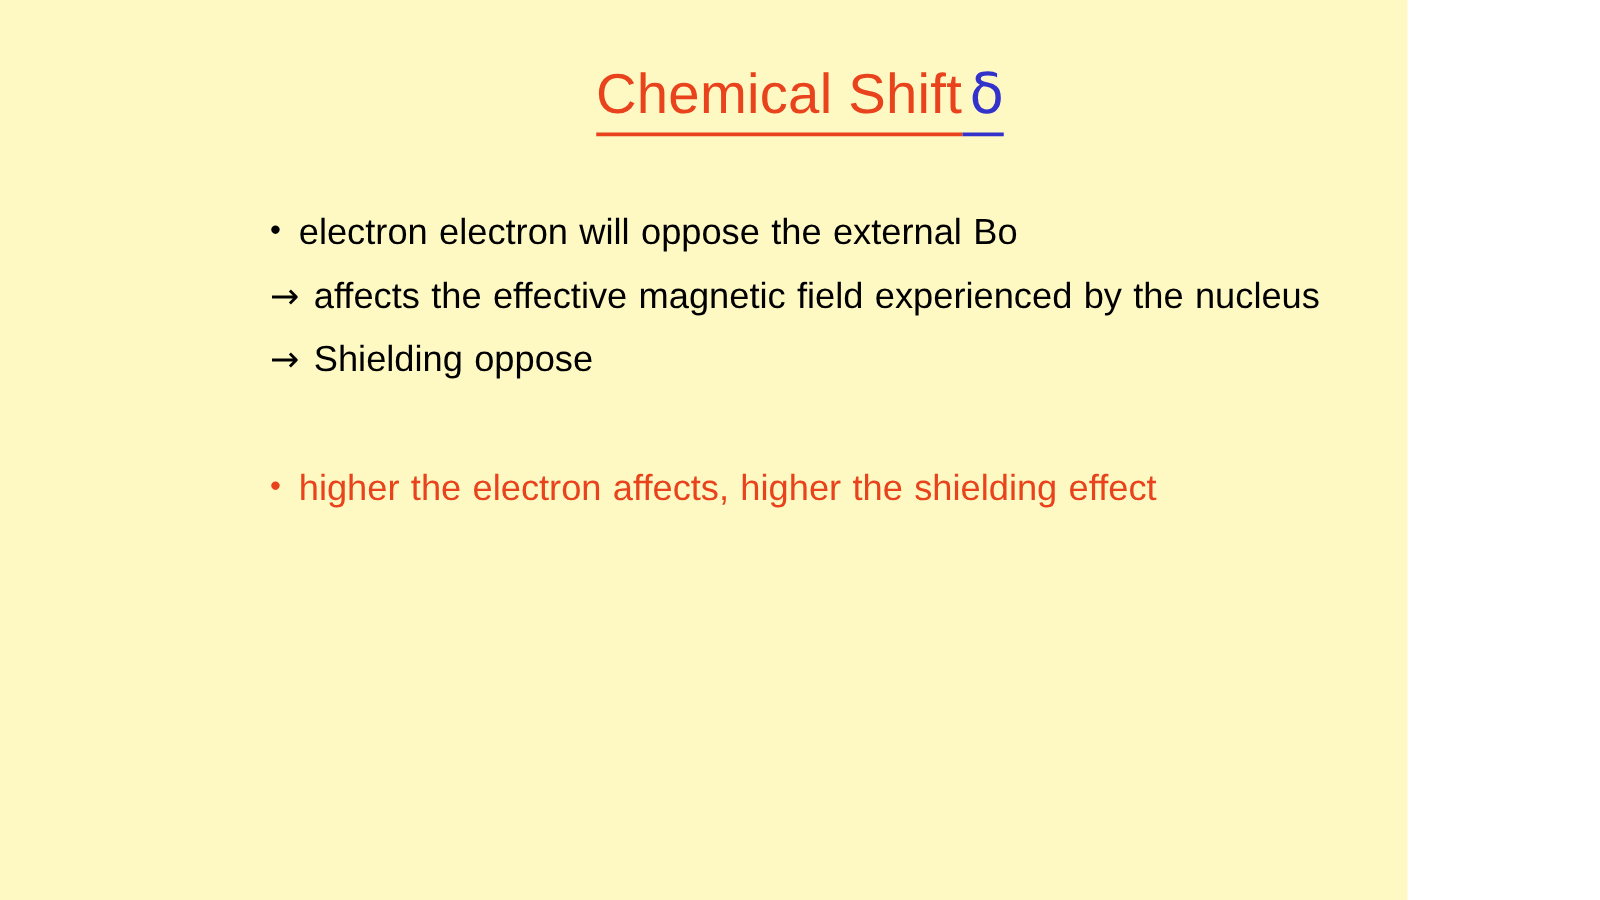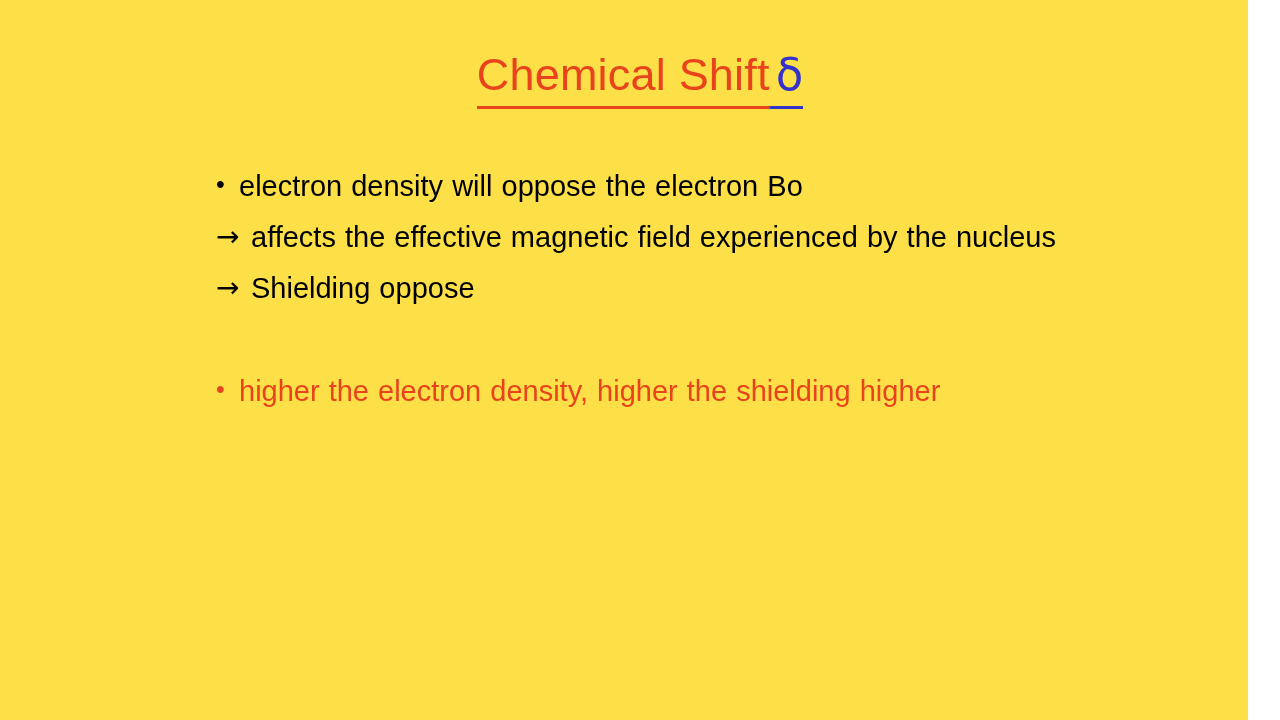--- a/index.html
+++ b/index.html
@@ -8,23 +8,23 @@
   }
   body {
     width: 1280px;
     height: 720px;
     background: #ffffff;
     font-family: "Liberation Sans", sans-serif;
     overflow: hidden;
   }
   .slide {
     position: relative;
-    width: 1248px;
+    width: 1126px;
     height: 720px;
-    background: #fde047;
+    background: #fef9c3;
   }
 
   
   .title-block {
     position: absolute;
     left: 0;
     top: 52px;
     width: 1280px;
     text-align: center;
   }
@@ -106,35 +106,35 @@
   <div class="title-block">
     <span class="title-inner">
       <span class="title-main">Chemical Shift</span><span class="title-delta">δ</span>
     </span>
   </div>
 
   <div class="body-block">
 
     <div class="line">
       <span class="marker bullet">•</span>
-      <span class="text">electron density will oppose the electron Bo</span>
+      <span class="text">electron electron will oppose the external Bo</span>
     </div>
 
     <div class="line wrapper">
       <span class="marker arrow">→</span>
       <span class="text">affects the effective magnetic field experienced by the nucleus</span>
     </div>
 
     <div class="line">
       <span class="marker arrow">→</span>
       <span class="text">Shielding oppose</span>
     </div>
 
     <div class="spacer"></div>
 
     <div class="line red">
       <span class="marker bullet">•</span>
-      <span class="text">higher the electron density, higher the shielding higher</span>
+      <span class="text">higher the electron affects, higher the shielding effect</span>
     </div>
 
   </div>
 
 </div>
 
 </body></html>

